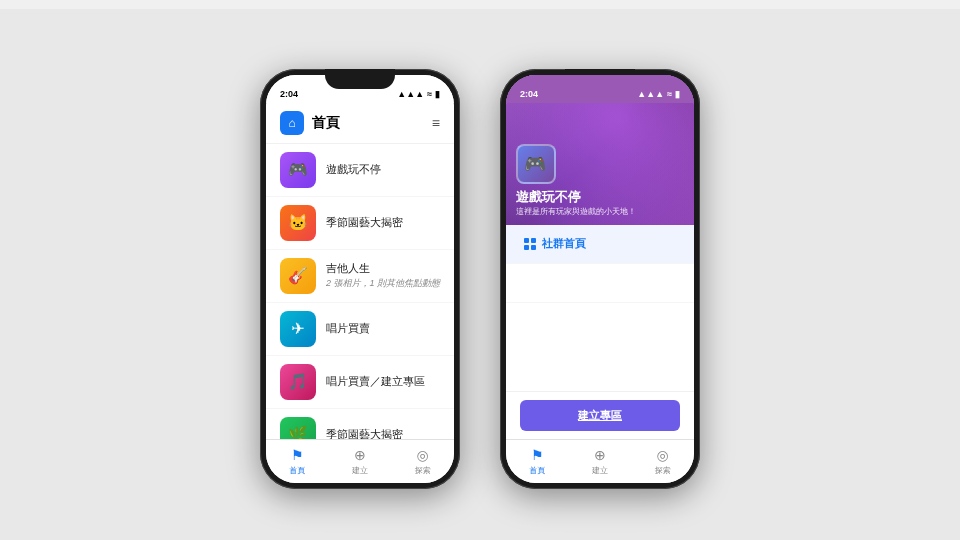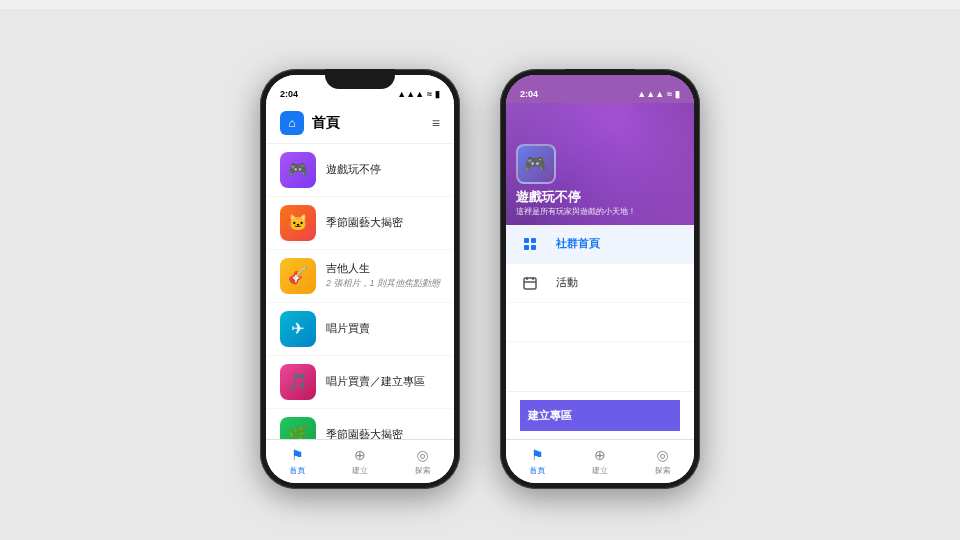--- a/index.html
+++ b/index.html
@@ -221,21 +221,21 @@
     }
     .p2-menu {
       flex: 1;
       background: #fff;
       overflow-y: auto;
     }
     .p2-menu-item {
       display: flex;
       align-items: center;
       padding: 9px 14px;
-      gap: 16px;
+      gap: 2px;
       border-bottom: 1px solid #f5f5f5;
     }
     .p2-menu-item.active {
       background: #f0f4ff;
     }
     .p2-menu-icon {
       width: 20px;
       height: 20px;
       display: flex;
       align-items: center;
@@ -258,26 +258,27 @@
     .p2-bottom {
       padding: 8px 14px;
       background: #fff;
       border-top: 1px solid #f0f0f0;
     }
     .p2-create-btn {
       width: 100%;
       background: #6c5ce7;
       color: #fff;
       border: none;
-      border-radius: 0;
+      border-radius: 6px;
       padding: 8px;
       font-size: 11px;
       font-weight: 600;
-      text-align: left;
+      text-align: center;
       cursor: pointer;
+      text-decoration: underline;
     }
     .p2-bottom-tabs {
       height: 44px;
       background: #fff;
       border-top: 1px solid #e0e0e0;
       display: flex;
       align-items: center;
       justify-content: space-around;
     }
 
@@ -415,31 +416,20 @@
                   <rect x="1" y="1" width="5" height="5" rx="1"></rect>
                   <rect x="8" y="1" width="5" height="5" rx="1"></rect>
                   <rect x="1" y="8" width="5" height="5" rx="1"></rect>
                   <rect x="8" y="8" width="5" height="5" rx="1"></rect>
                 </svg>
             </div>
             <span class="p2-menu-label">社群首頁</span>
           </div>
           <div class="p2-menu-item">
             <div class="p2-menu-icon">
-              <svg width="14" height="14" viewBox="0 0 14 14" fill="none" stroke="currentColor" stroke-width="1.5">
-                  <rect x="1" y="2" width="12" height="11" rx="1.5"></rect>
-                  <line x1="4" y1="1" x2="4" y2="4"></line>
-                  <line x1="10" y1="1" x2="10" y2="4"></line>
-                  <line x1="1" y1="6" x2="13" y2="6"></line>
-                </svg>
-            </div>
-            <span class="p2-menu-label">活動</span>
-          </div>
-          <div class="p2-menu-item">
-            <div class="p2-menu-icon">
               
             </div>
 
           </div>
 
         </div>
 
         <div class="p2-bottom">
           <button class="p2-create-btn">建立專區</button>
         </div>

